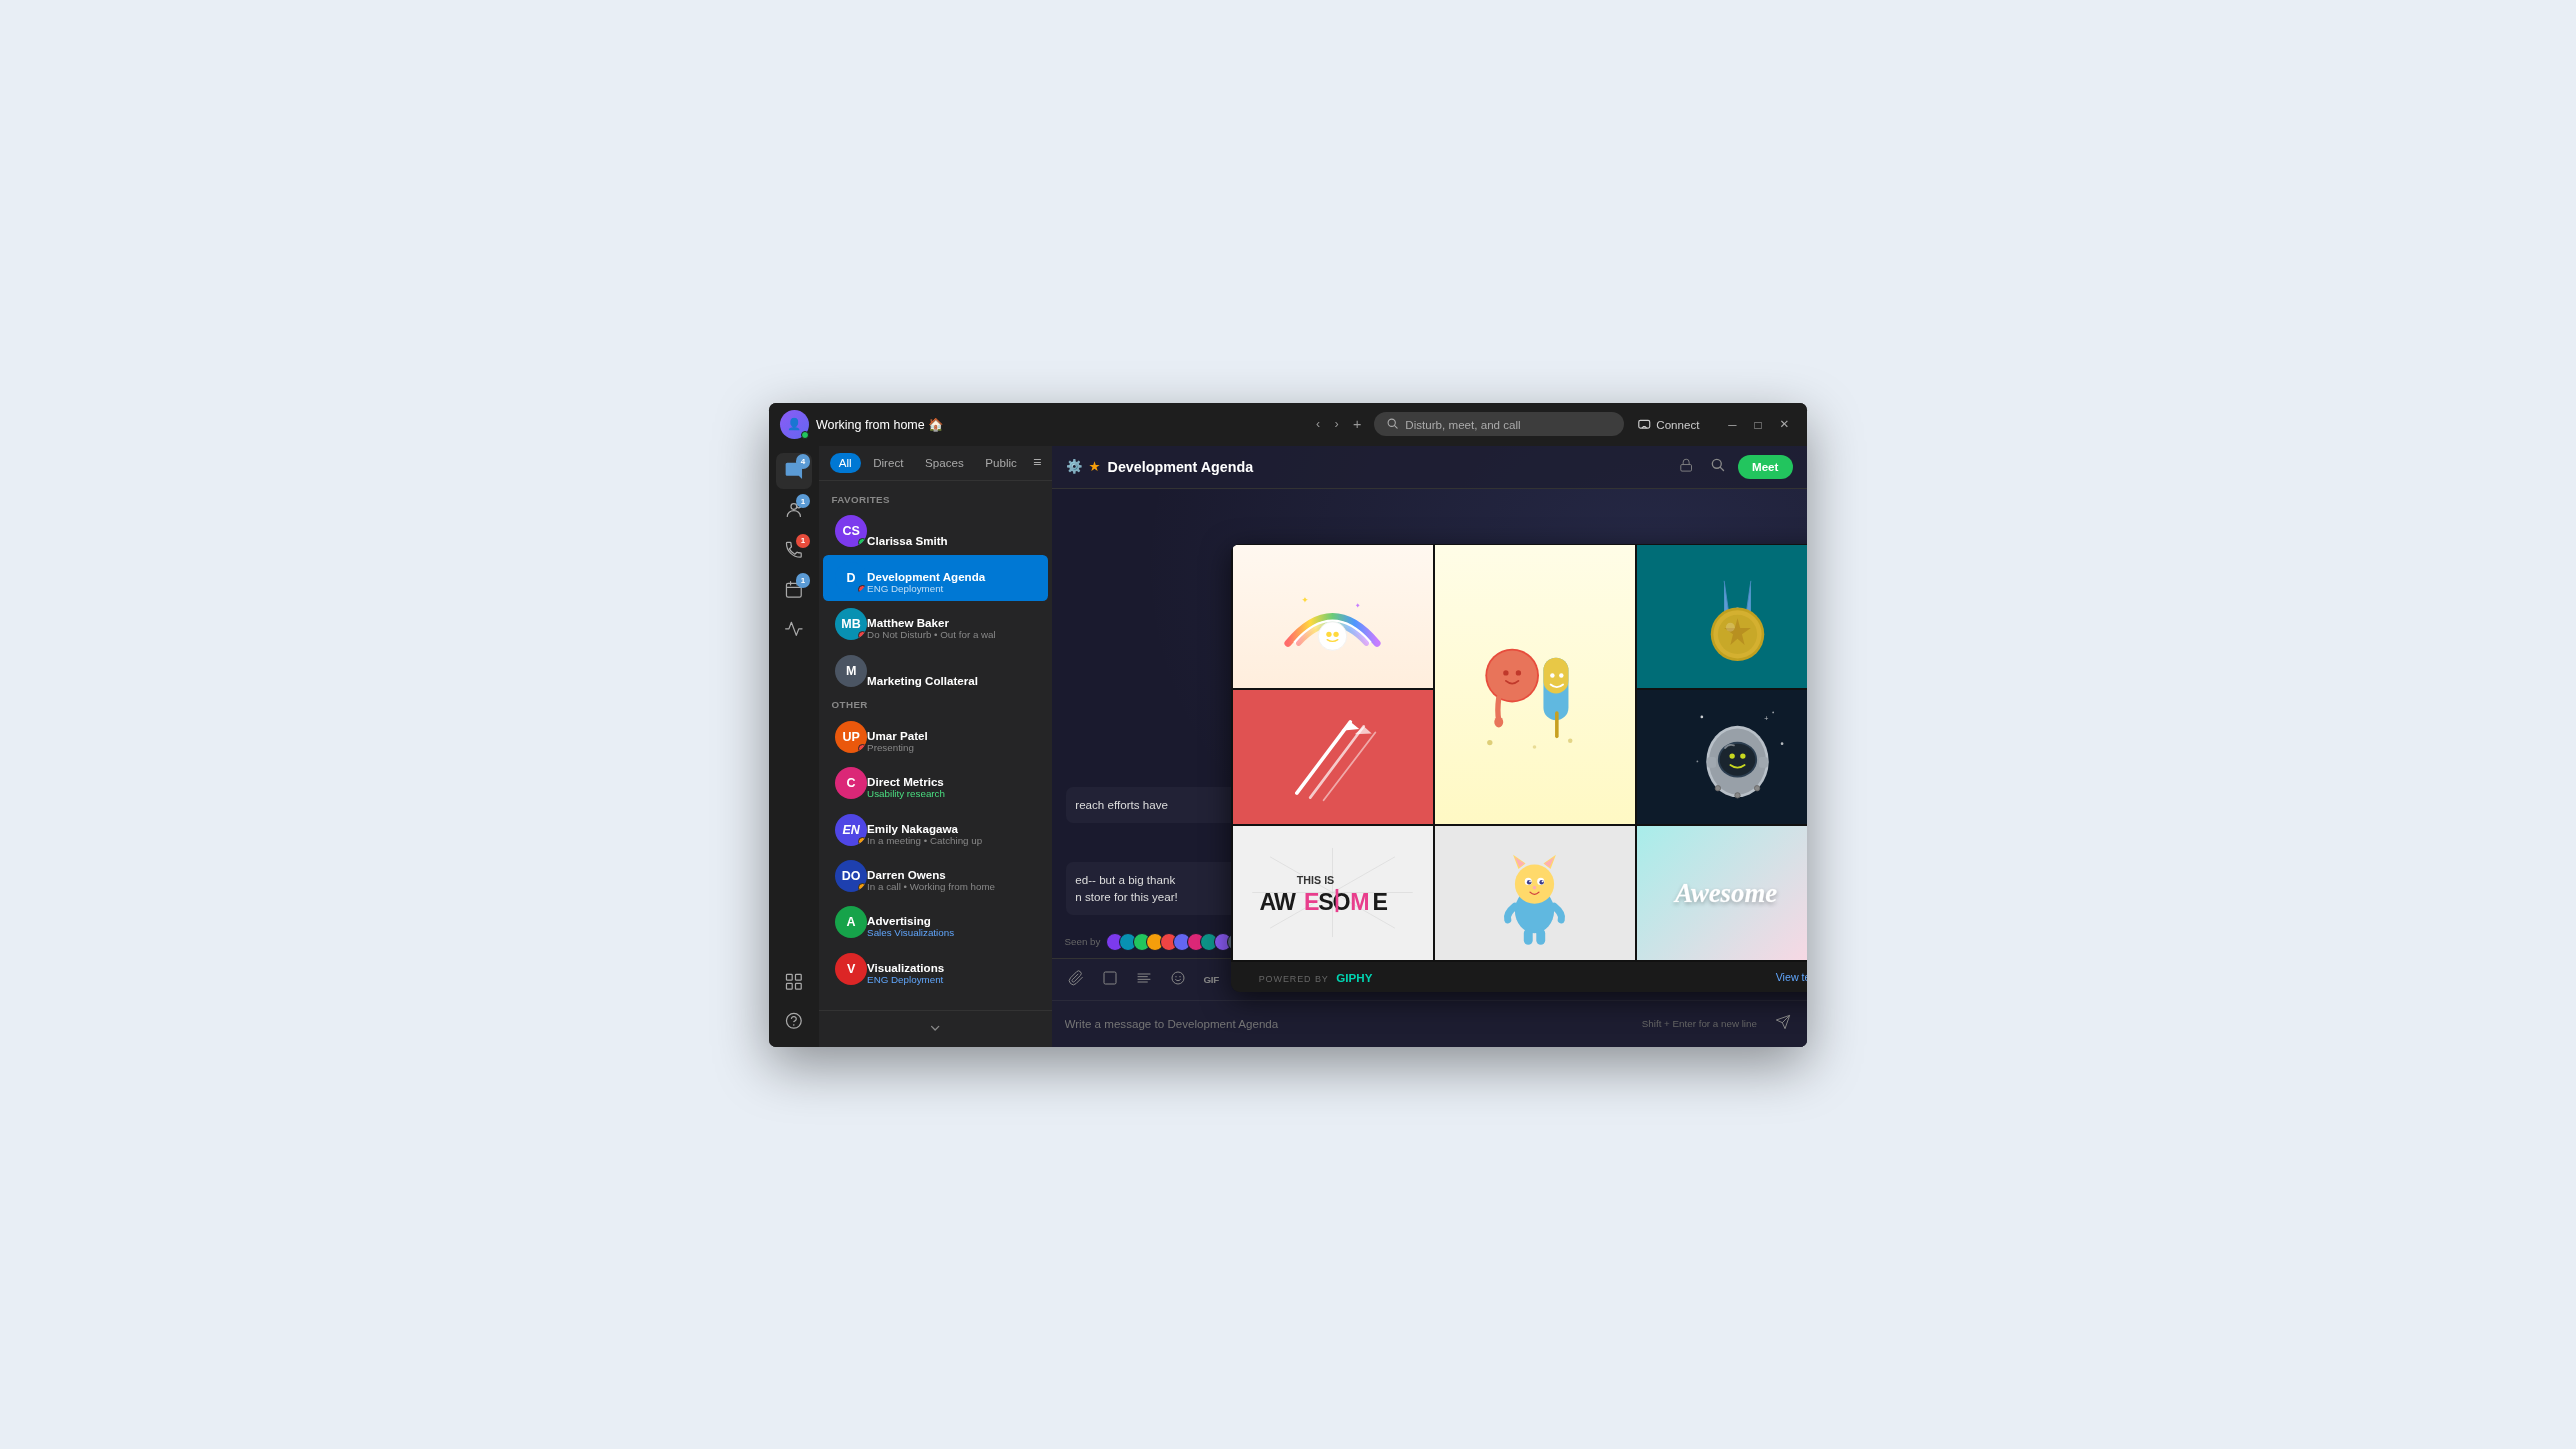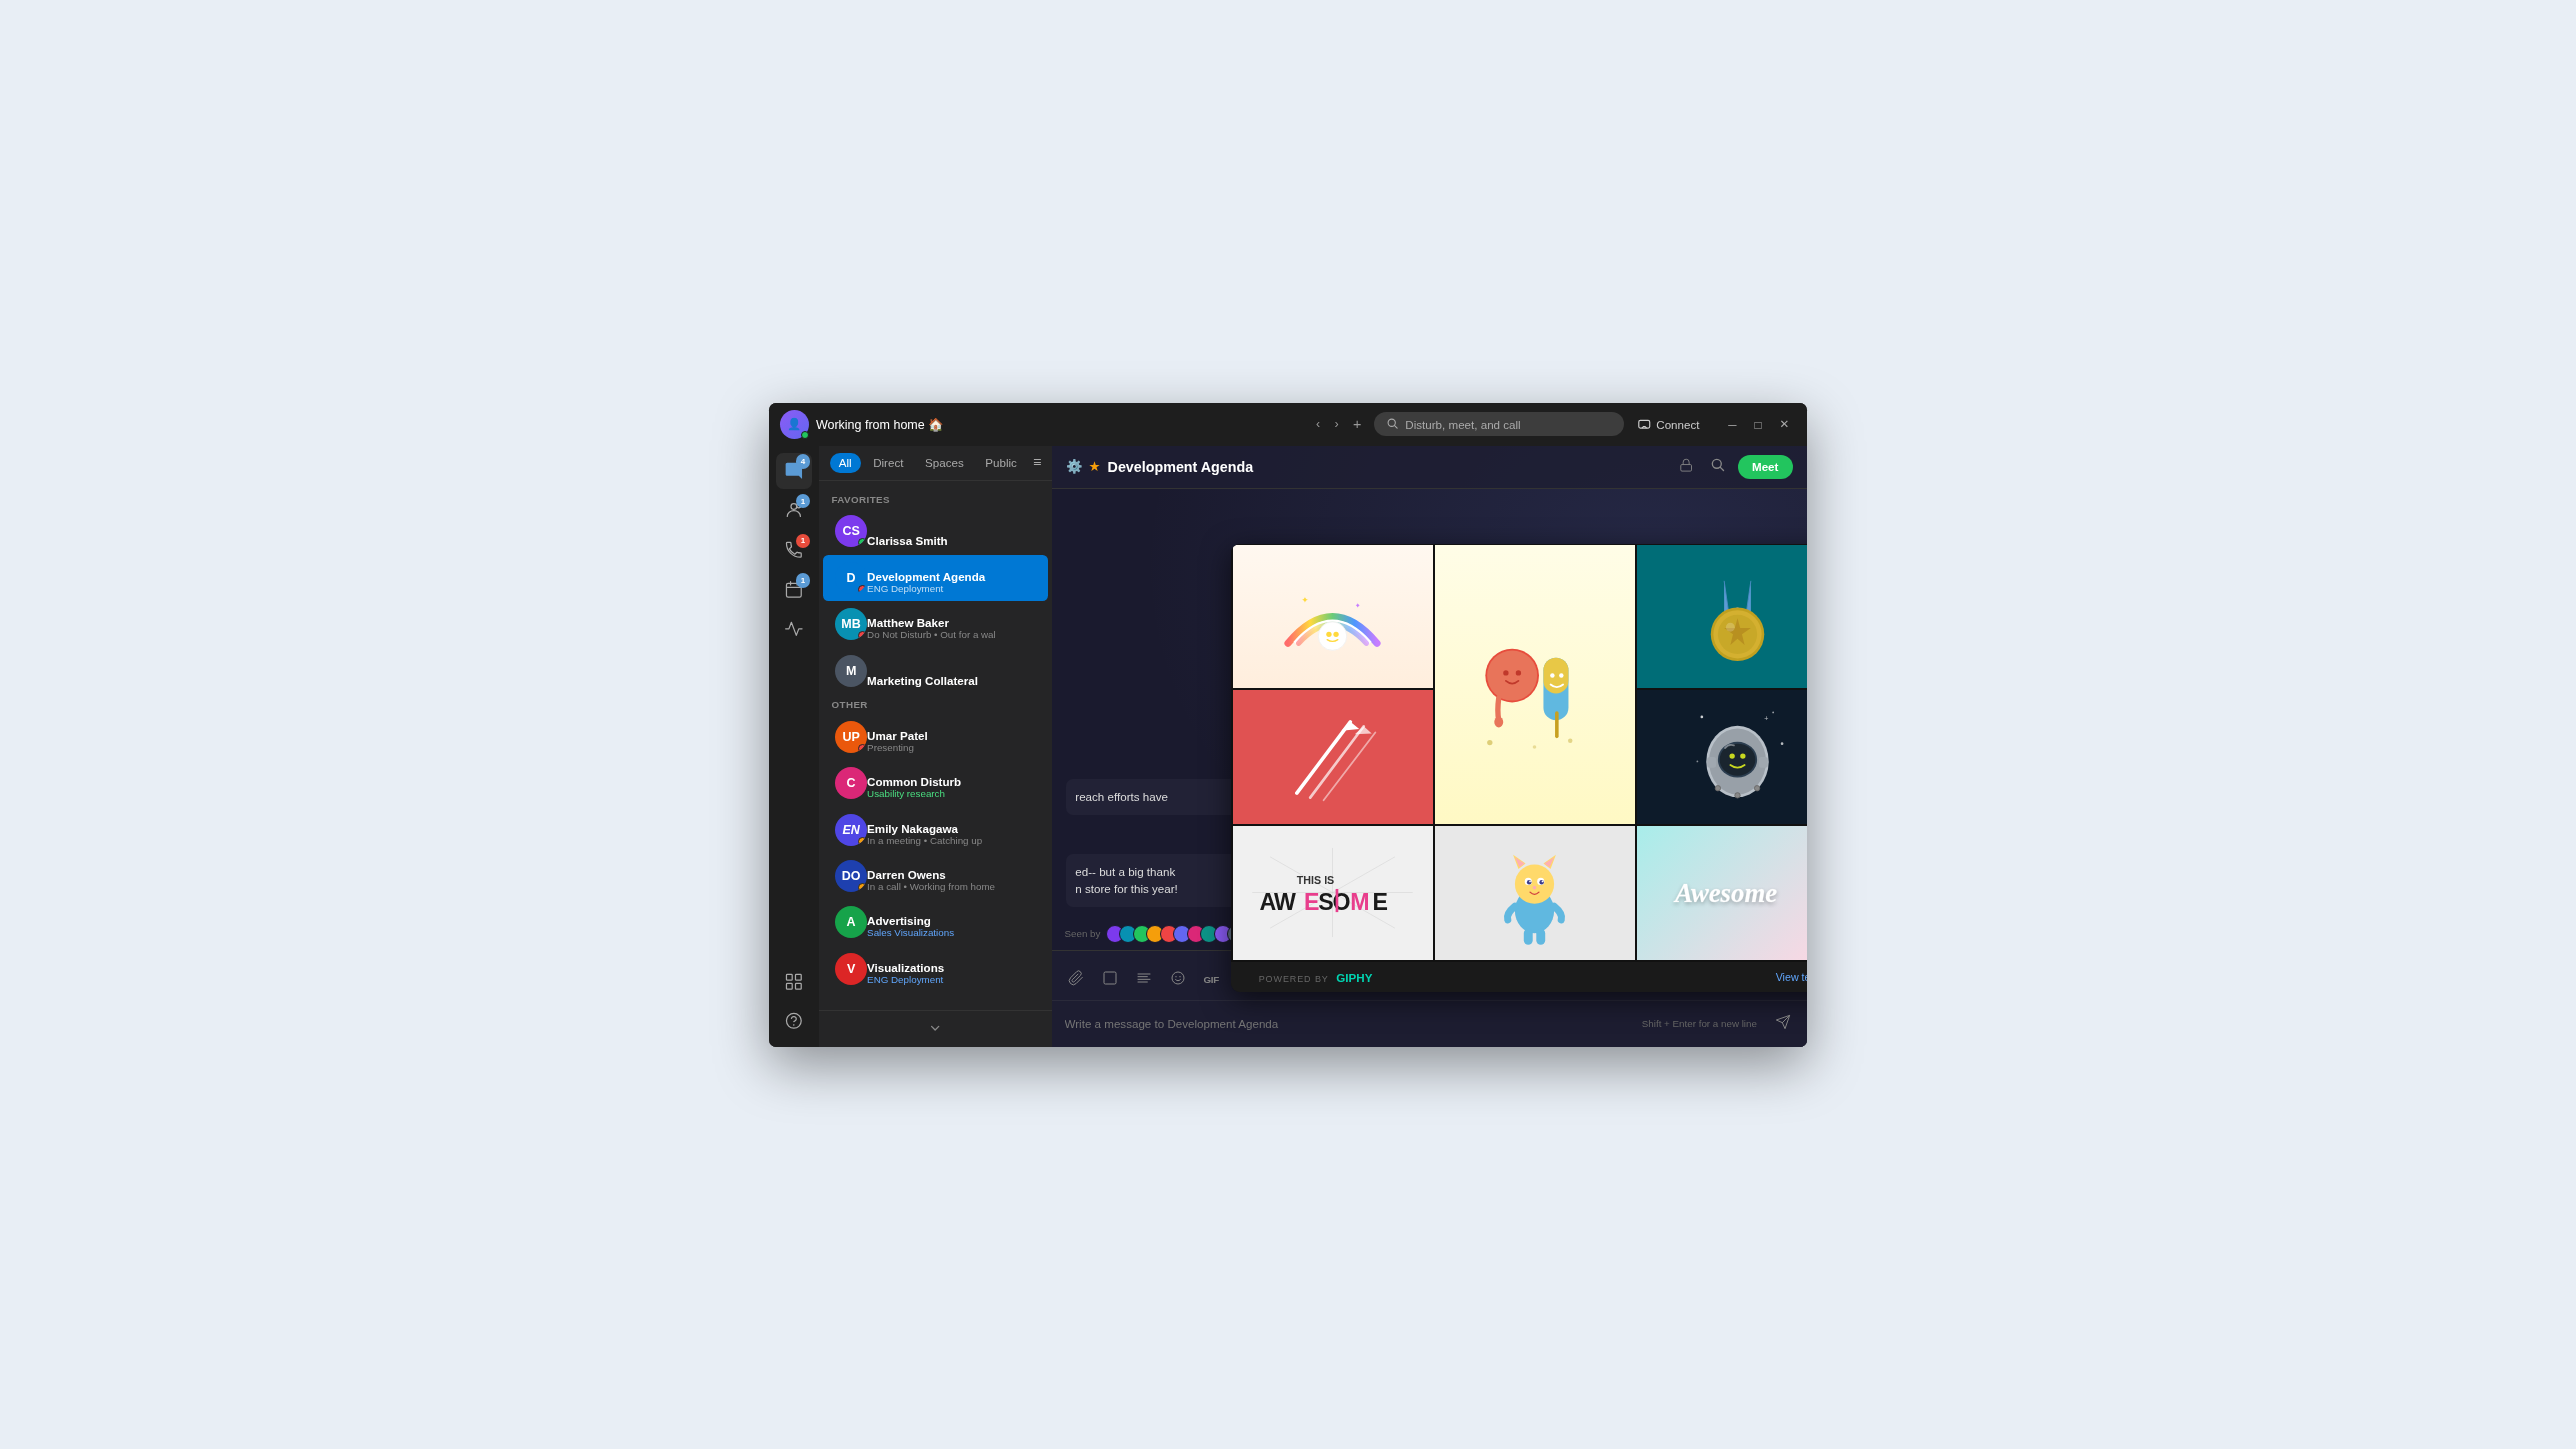--- a/index.html
+++ b/index.html
@@ -404,21 +404,20 @@
       border-bottom: 0.9px solid #2a2a3a;
     }
     .tool-btn {
       background: none;
       border: none;
       color: #888;
       cursor: pointer;
       font-size: 16px;
       padding: 3.6px;
       border-radius: 3.6px;
-      margin-top: 8px;
     }
     .chat-input-row {
       display: flex;
       align-items: center;
       padding: 9px 12.5px;
       gap: 7.2px;
     }
     .chat-input {
       flex: 1;
       background: none;
@@ -745,21 +744,21 @@
             <div class="contact-name">Umar Patel</div>
             <div class="contact-status">Presenting</div>
           </div>
         </div>
 
         <div class="contact-item">
           <div class="contact-avatar" style="background:#db2777;">
             <span>C</span>
           </div>
           <div class="contact-info">
-            <div class="contact-name">Common Disturb</div>
+            <div class="contact-name">Direct Metrics</div>
             <div class="contact-status green-status">Usability research</div>
           </div>
         </div>
 
         <div class="contact-item">
           <div class="contact-avatar" style="background:#4f46e5;font-style:italic;">
             <span>EN</span>
             <span class="av-status away"></span>
           </div>
           <div class="contact-info">

